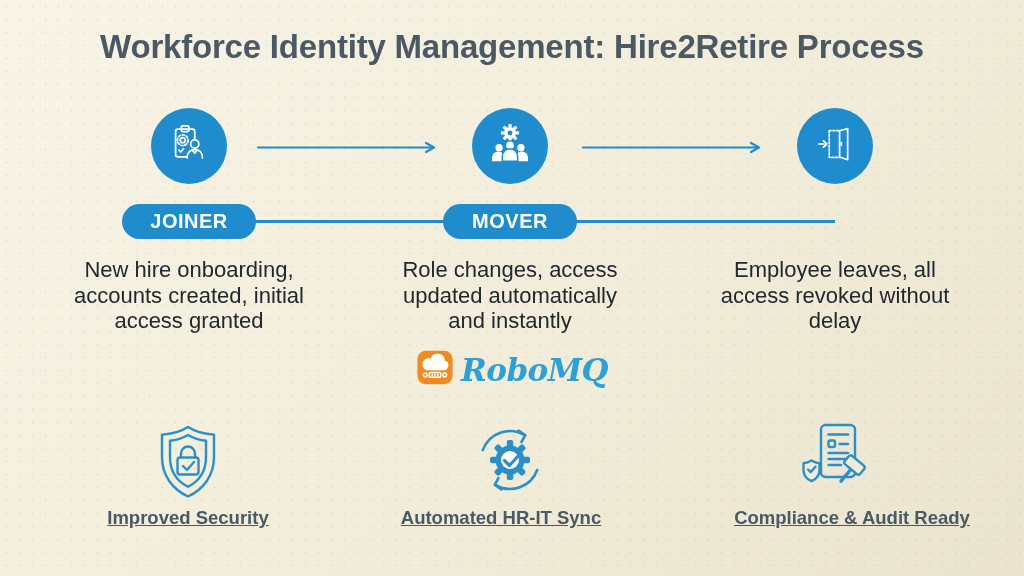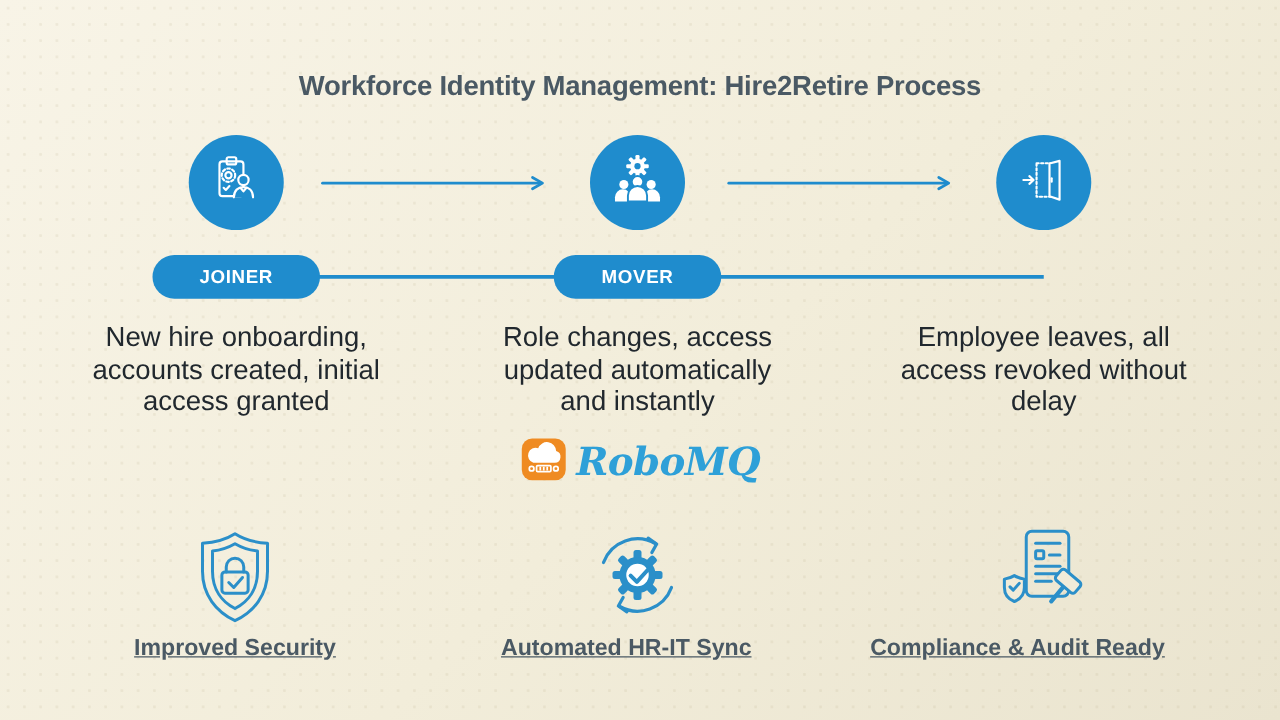--- a/index.html
+++ b/index.html
@@ -8,22 +8,22 @@
 
   .frame {
     position:relative; width:1024px; height:576px; overflow:hidden;
     background-image:
       radial-gradient(rgba(165,152,110,0.12) 1px, transparent 1.3px),
       linear-gradient(135deg,#f8f4e7 0%, #f2edda 55%, #eae4cf 100%);
     background-size:13px 13px, 100% 100%;
   }
 
   .title {
-    position:absolute; top:56px; left:0; right:0;
-    text-align:center; font-size:22px; font-weight:bold;
+    position:absolute; top:28px; left:0; right:0;
+    text-align:center; font-size:33px; font-weight:bold;
     color:#4a5964; letter-spacing:-0.2px;
   }
 
   .stage-circle {
     position:absolute; top:108px; width:76px; height:76px;
     border-radius:50%; background:#1f8ccd;
     display:flex; align-items:center; justify-content:center;
   }
   .circle-joiner { left:151px; }
   .circle-mover  { left:472px; }
@@ -34,21 +34,21 @@
   .arrow-2 { left:581px; }
 
   .connector-line {
     position:absolute; top:220px; left:189px; width:646px; height:3px;
     background:#1f8ccd;
   }
 
   .stage-pill {
     position:absolute; top:204px; width:134px; height:35px;
     background:#1f8ccd; border-radius:18px;
-    color:#ffffff; font-size:15px; font-weight:bold; letter-spacing:0.5px;
+    color:#ffffff; font-size:20px; font-weight:bold; letter-spacing:0.5px;
     line-height:35px; text-align:center;
   }
   .pill-joiner { left:122px; }
   .pill-mover  { left:443px; }
   .pill-leaver { left:768px; }
 
   .stage-desc {
     position:absolute; top:257px; width:250px;
     text-align:center; font-size:22px; line-height:25.5px; color:#21282e;
   }
@@ -70,21 +70,21 @@
   .icon-shield { left:156px; top:424px; }
   .icon-sync   { left:468px; top:418px; }
   .icon-audit  { left:798px; top:420px; }
 
   .benefit-label {
     position:absolute; top:507px; width:320px;
     text-align:center; font-size:18.5px; font-weight:bold; color:#4a5964;text-decoration:underline;
   }
   .label-security   { left:28px;  }
   .label-sync       { left:341px; }
-  .label-compliance { left:654px; }
+  .label-compliance { left:692px; }
 </style>
 </head>
 <body>
 
 <div class="frame">
 
   <div class="title">Workforce Identity Management: Hire2Retire Process</div>
 
   <div class="stage-circle circle-joiner">
     <span>

